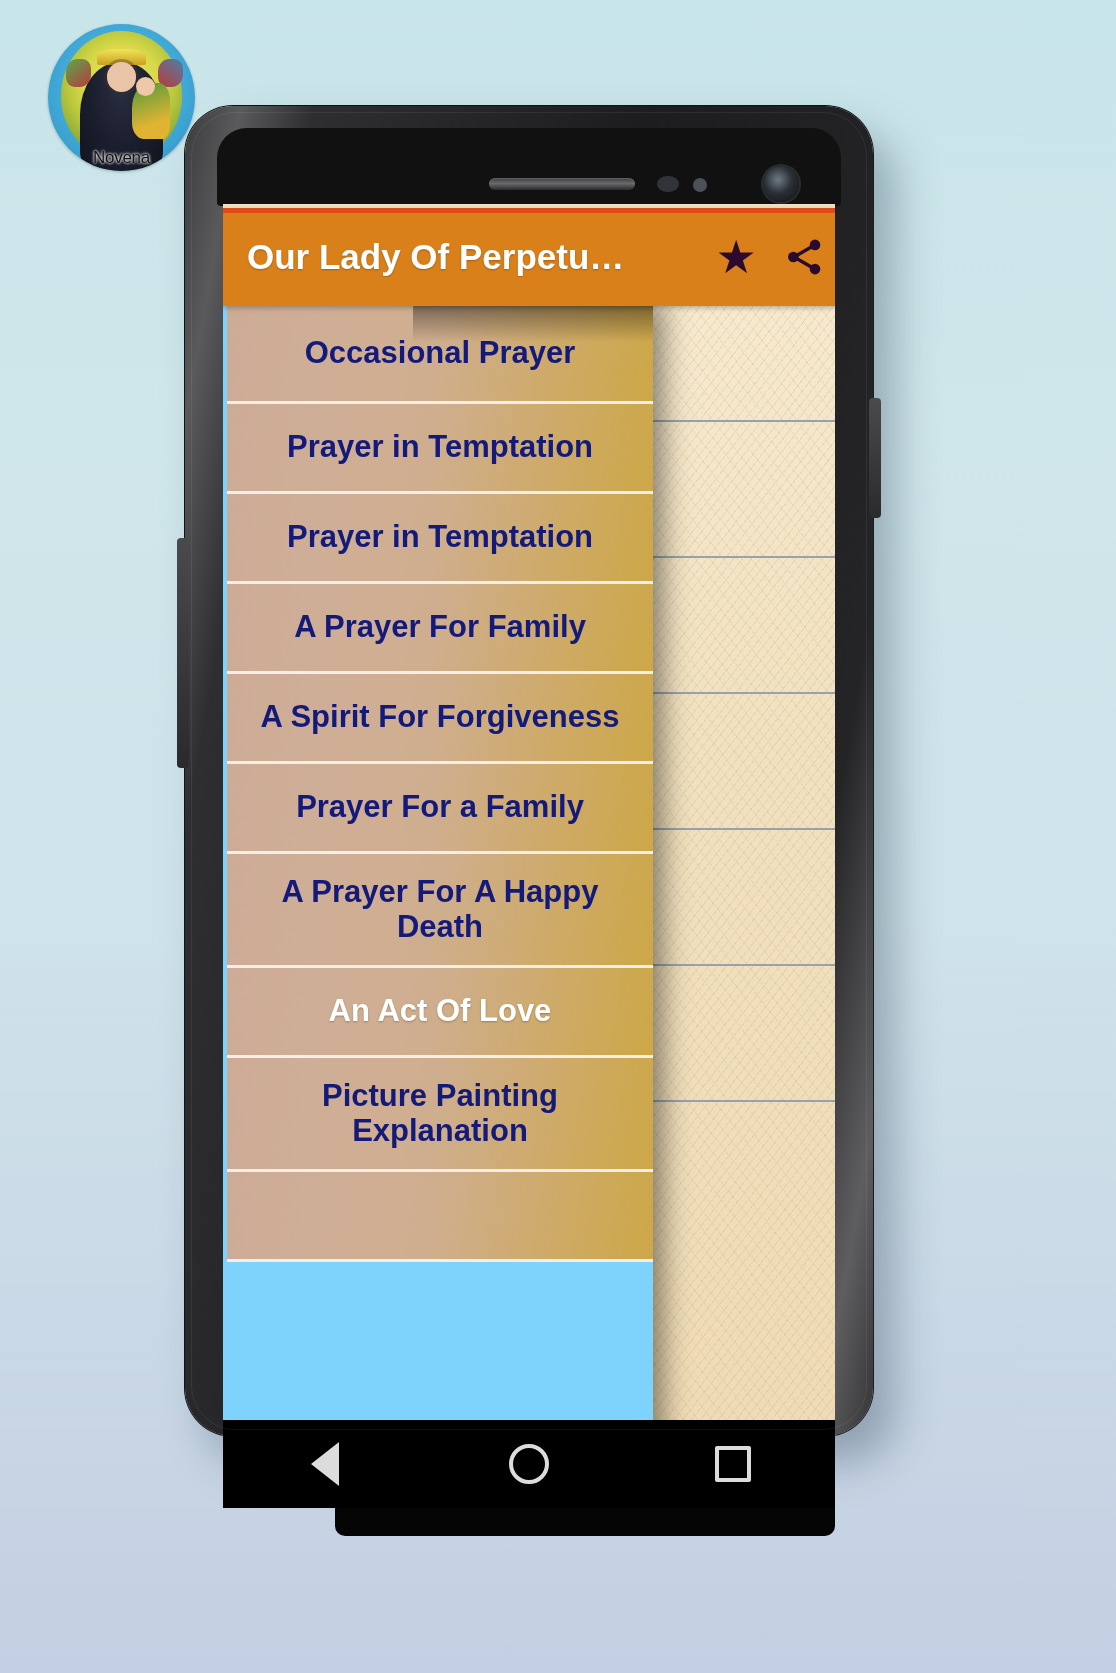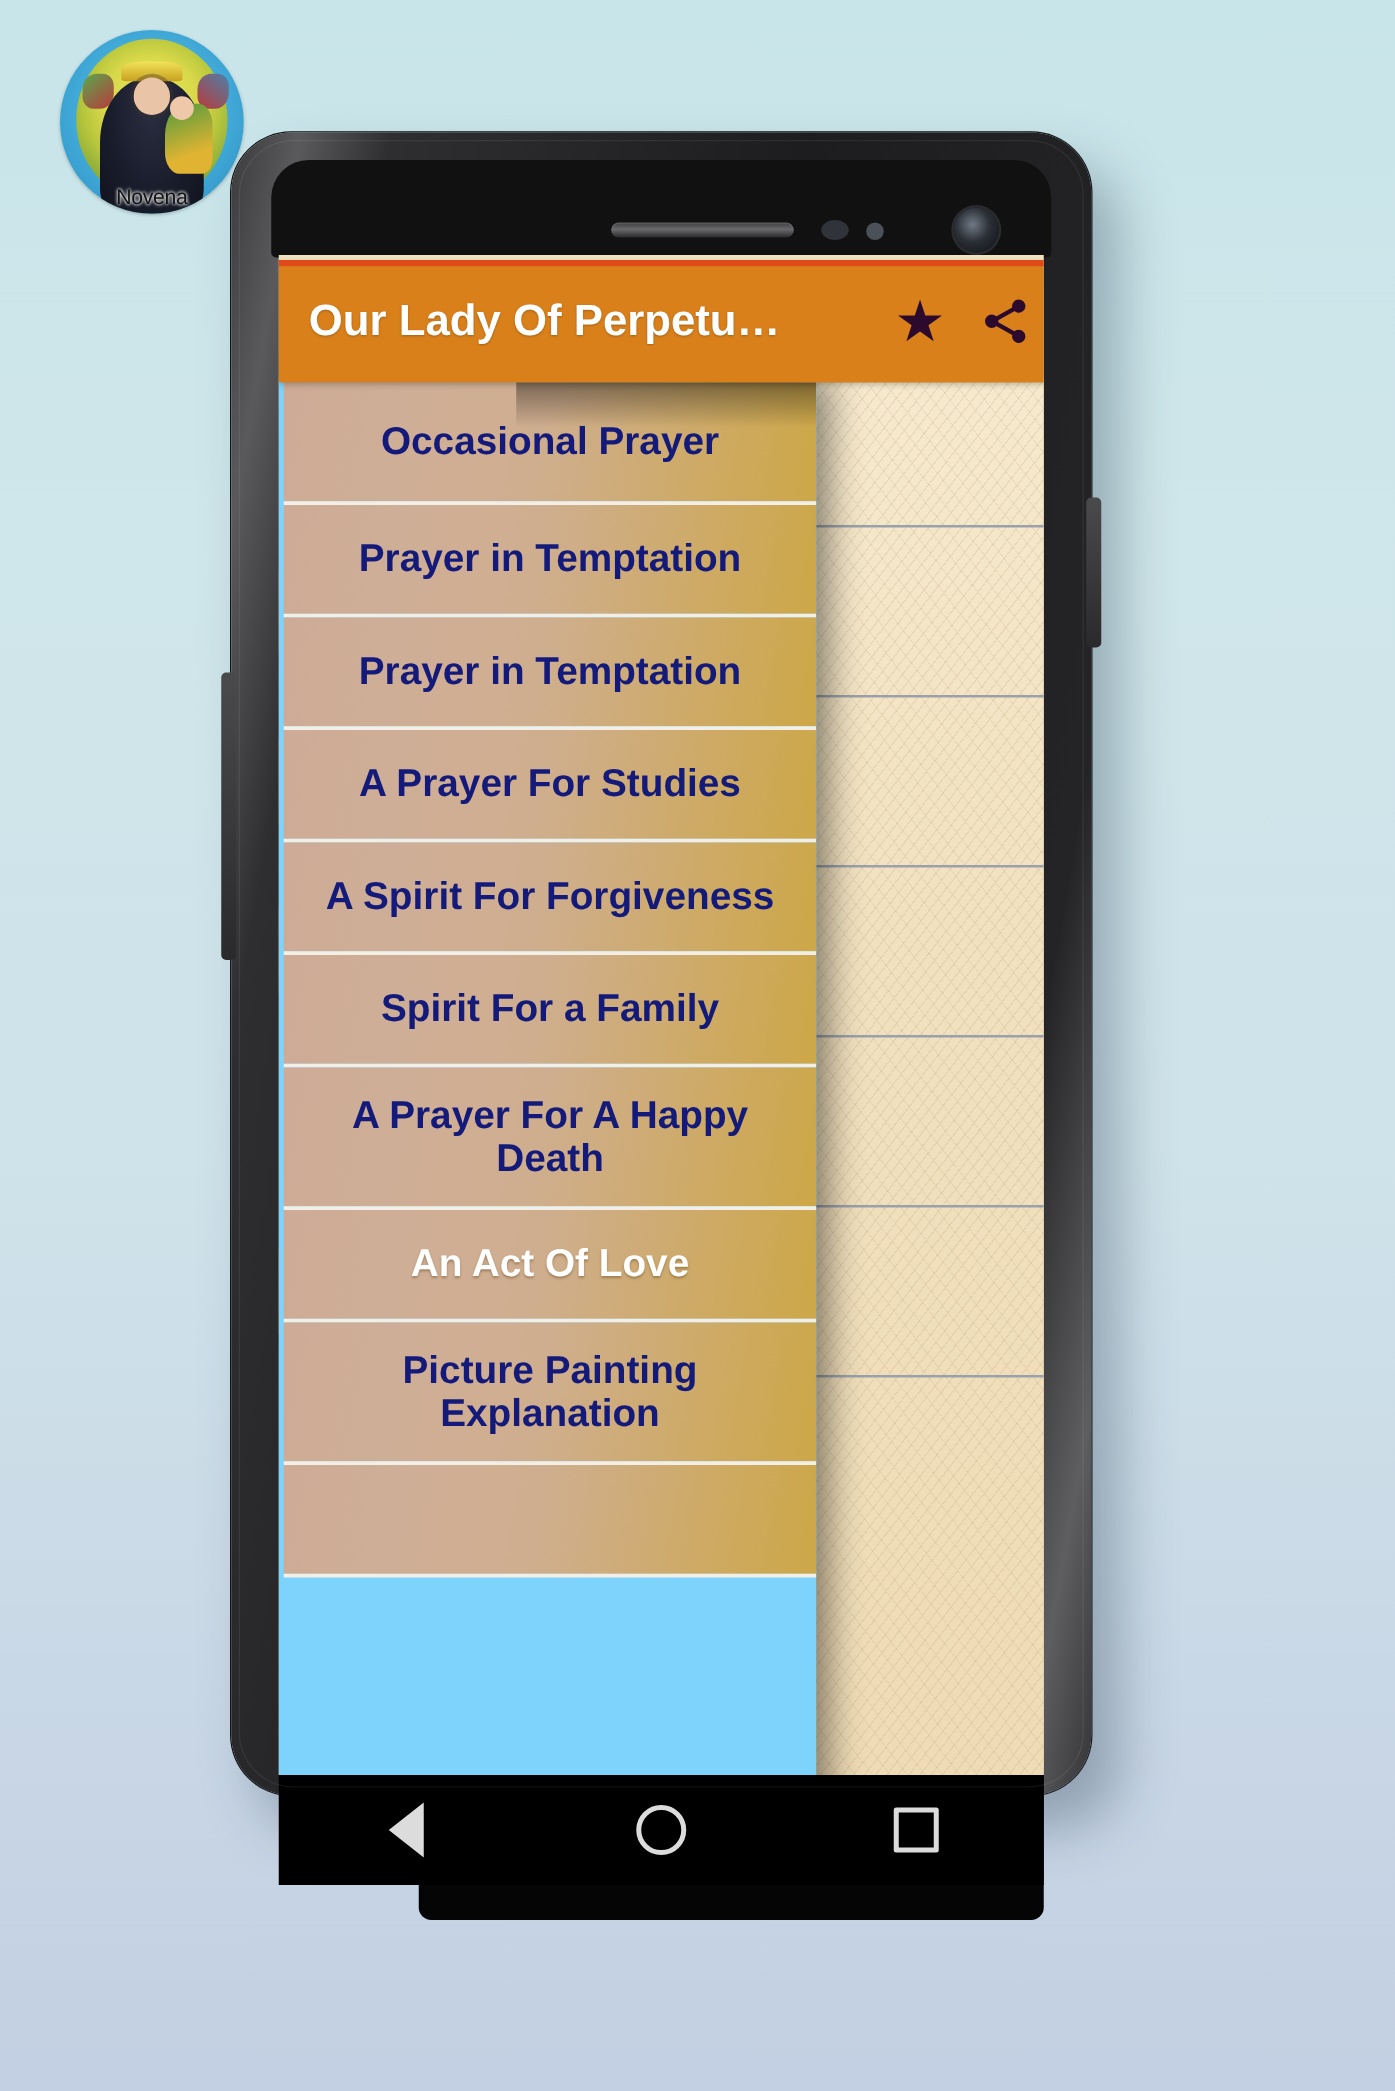--- a/index.html
+++ b/index.html
@@ -252,27 +252,27 @@
       <div class="drawer-item" id="drawer-item-0">
         <span>Occasional Prayer</span>
       </div>
       <div class="drawer-item">
         <span>Prayer in Temptation</span>
       </div>
       <div class="drawer-item">
         <span>Prayer in Temptation</span>
       </div>
       <div class="drawer-item">
-        <span>A Prayer For Studies</span>
+        <span>A Prayer For Family</span>
       </div>
       <div class="drawer-item">
         <span>A Spirit For Forgiveness</span>
       </div>
       <div class="drawer-item">
-        <span>Spirit For a Family</span>
+        <span>Prayer For a Family</span>
       </div>
       <div class="drawer-item tall">
         <span>A Prayer For A Happy Death</span>
       </div>
       <div class="drawer-item selected">
         <span>An Act Of Love</span>
       </div>
       <div class="drawer-item tall">
         <span>Picture Painting Explanation</span>
       </div>

